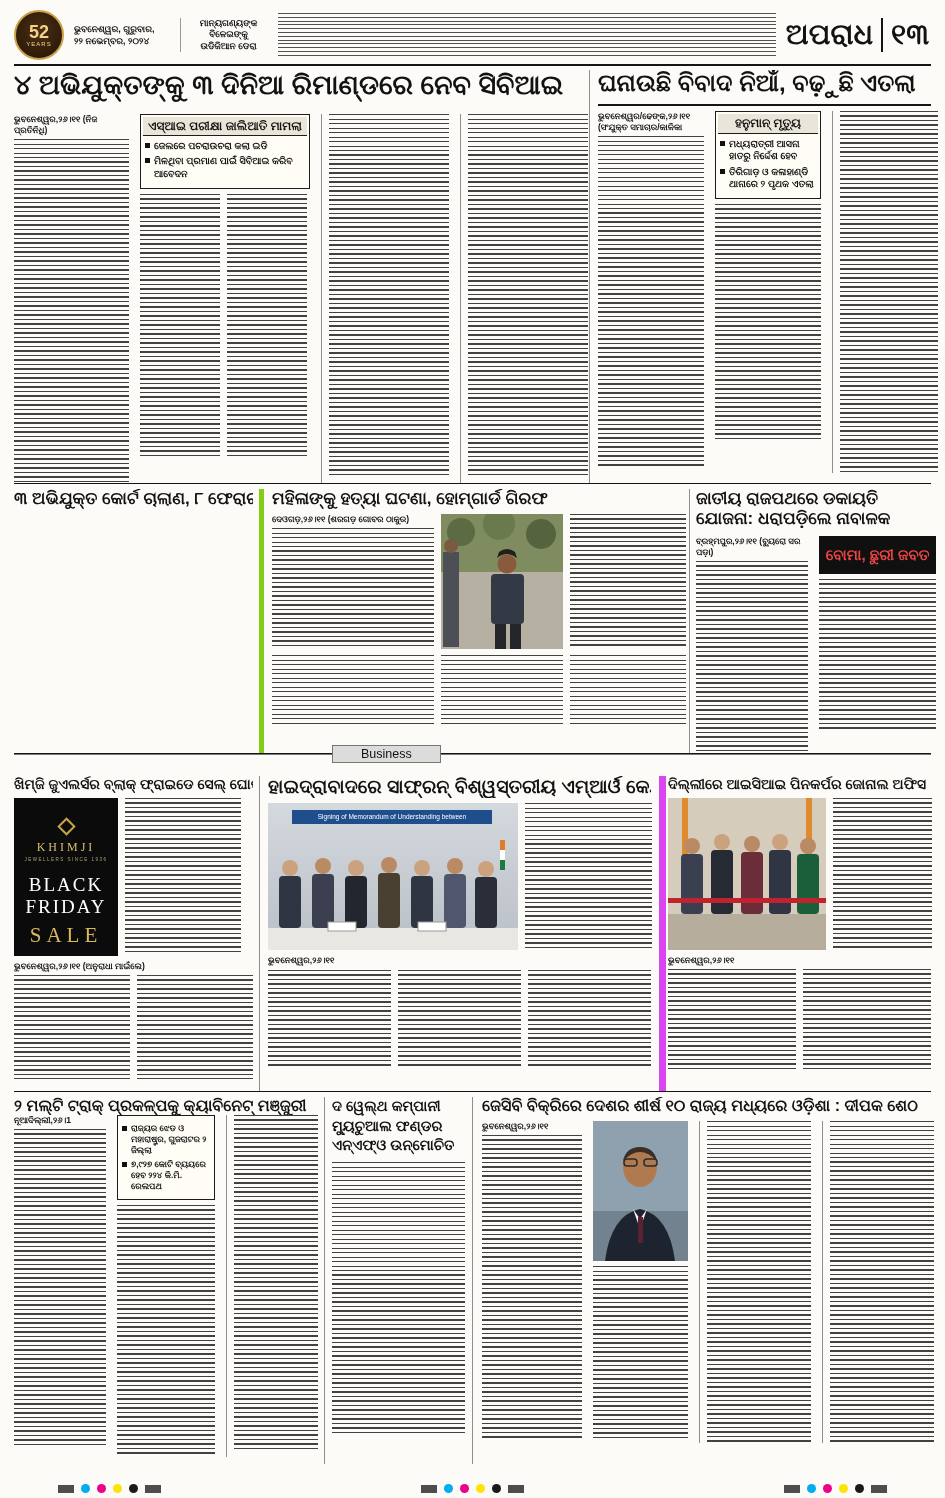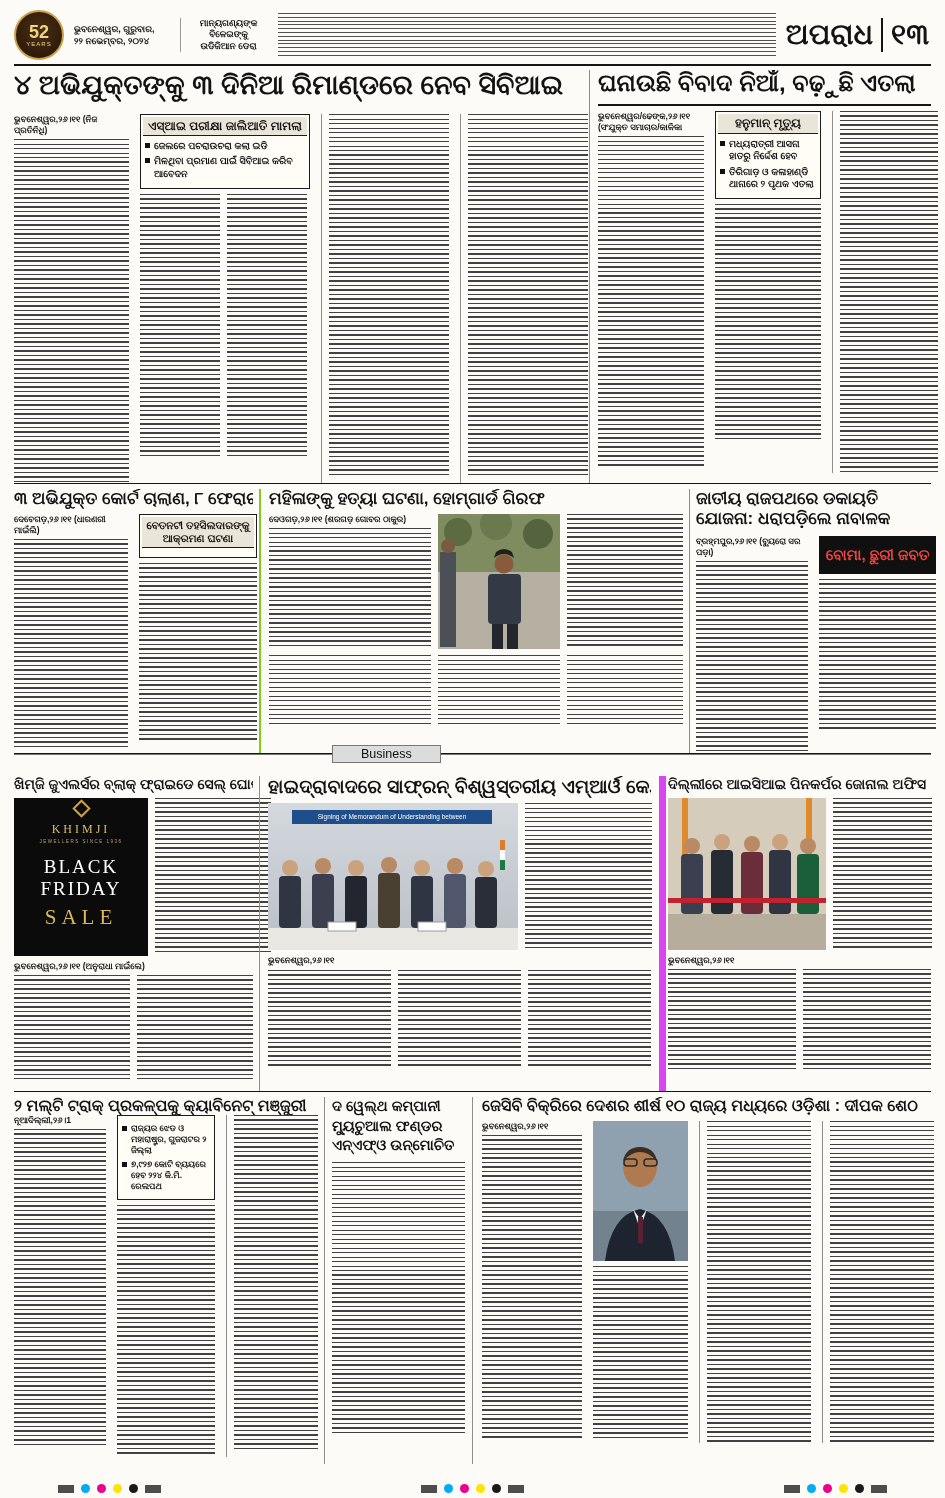--- a/index.html
+++ b/index.html
@@ -43,21 +43,21 @@
   .lead-band { height:418px; border-bottom:1.5px solid #151515; display:flex; padding-top:4px; }
   .lead-left { width:575px; padding-right:8px; }
   .lead-left h1 { font-size:27px; font-weight:bold; line-height:1.15; height:40px; margin-bottom:4px; white-space:nowrap; }
   .lead-right { width:342px; padding-left:8px; border-left:1px solid #8e8e8e; }
   .lead-right h1 { font-size:24px; font-weight:bold; line-height:1.1; height:36px; border-bottom:2px solid #151515; padding-bottom:4px; margin-bottom:5px; white-space:nowrap; }
   .duocol { display:flex; gap:7px; }
 
   
   .band2 { height:270px; border-bottom:1.5px solid #151515; display:flex; padding-top:5px; }
   .b2-left { width:245px; padding-right:6px; }
-  .b2-mid  { width:430px; padding:0 8px; border-left:2px solid #84cc16; }
+  .b2-mid  { width:430px; padding:0 8px; border-left:5px solid #84cc16; }
   .b2-right{ width:242px; padding-left:6px; border-left:1px solid #8e8e8e; }
   .band2 h2 { font-size:17px; font-weight:bold; line-height:1.2; margin-bottom:5px; white-space:nowrap; }
   .b2-right h2 { white-space:normal; height:42px; }
   .blackbox { background:#101010; color:#ef4444; font-size:15px; font-weight:bold; text-align:center; line-height:1.35; padding:9px 4px; margin-bottom:5px; }
   .b2m-grid { display:grid; grid-template-columns:162px 122px 116px; gap:6px 7px; }
   .photo { position:relative; overflow:hidden; background:#c7c3b8; }
   .photo svg { display:block; width:100%; height:100%; }
 
   
   .business-bar { height:20px; position:relative; border-top:1px solid #777; margin-top:0; }
@@ -66,21 +66,21 @@
   
   .business-band { height:318px; border-bottom:1.5px solid #151515; display:flex; padding-top:2px; }
   .biz-left { width:245px; padding-right:6px; }
   .biz-mid  { width:400px; padding:0 8px; border-left:1px solid #8e8e8e; }
   .biz-right{ width:272px; padding-left:2px; border-left:7px solid #d946ef; }
   .biz-left h3 { font-size:14px; font-weight:bold; line-height:1.25; margin-bottom:4px; white-space:nowrap; }
   .biz-mid h3 { font-size:19px; font-weight:bold; margin-bottom:5px; white-space:nowrap; }
   .biz-right h3 { font-size:14px; font-weight:bold; margin-bottom:5px; white-space:nowrap; }
   .row { display:flex; gap:7px; }
 
-  .khimji-ad { width:134px; height:158px; background:#0b0b0b; color:#e8d9a8; text-align:center; padding-top:4px; flex:none; }
+  .khimji-ad { width:104px; height:158px; background:#0b0b0b; color:#e8d9a8; text-align:center; padding-top:22px; flex:none; }
   .kh-diamond { width:13px; height:13px; border:2px solid #c9a24a; transform:rotate(45deg); margin:0 auto 7px; }
   .kh-brand { font-size:12px; letter-spacing:3px; color:#d9bc6e; font-family:"Liberation Serif","DejaVu Serif",serif; }
   .kh-tag { font-size:4.5px; letter-spacing:1.5px; color:#b3a275; margin:2px 0 12px; }
   .kh-black,.kh-friday { font-size:19px; letter-spacing:2px; color:#fff; font-family:"Liberation Serif","DejaVu Serif",serif; line-height:1.2; }
   .kh-sale { font-size:21px; letter-spacing:5px; color:#d9b95c; font-family:"Liberation Serif","DejaVu Serif",serif; margin-top:4px; }
 
   .mou-photo { width:250px; height:147px; background:linear-gradient(#d4d9de,#b9bfc6); flex:none; }
   .mou-banner { position:absolute; left:24px; top:7px; width:200px; background:#1f4e8c; color:#fff; font-size:6.5px; text-align:center; padding:3px 2px; line-height:1.25; }
   .ribbon-photo { width:158px; height:152px; background:linear-gradient(#ded5c6,#c9bfae); flex:none; }
   .cols3 { display:flex; gap:7px; margin-top:4px; }
@@ -190,32 +190,20 @@
           <div class="tx" style="height:362px"></div>
         </div>
       </div>
     </article>
   </section>
 
   <section class="band2">
 
     <article class="b2-left">
       <h2>୩ ଅଭିଯୁକ୍ତ କୋର୍ଟ ଚାଲାଣ, ୮ ଫେରାର</h2>
-      <div class="cols">
-        <div class="col" style="width:114px">
-          <p class="dateline">ଦେବେଗଡ଼,୨୬।୧୧ (ଧାରଣରୀ ମାଇଁଲି)</p>
-          <div class="tx" style="height:208px"></div>
-        </div>
-        <div class="col" style="width:118px">
-          <div class="infobox">
-            <div class="ib-title" style="font-size:10.5px;max-height:32px;white-space:normal">ବେତନଟୀ ତହସିଲଦାରଙ୍କୁ ଆକ୍ରମଣ ଘଟଣା</div>
-          </div>
-          <div class="tx" style="height:178px"></div>
-        </div>
-      </div>
     </article>
 
     <article class="b2-mid">
       <h2>ମହିଳାଙ୍କୁ ହତ୍ୟା ଘଟଣା, ହୋମ୍‌ଗାର୍ଡ ଗିରଫ</h2>
       <div class="b2m-grid">
         <div>
           <p class="dateline">ଦେଓଗଡ଼,୨୬।୧୧ (ଶରଗଡ଼ ଗୋବର ଠାକୁର)</p>
           <div class="tx" style="height:118px"></div>
         </div>
         <div class="photo" style="width:122px;height:135px">

